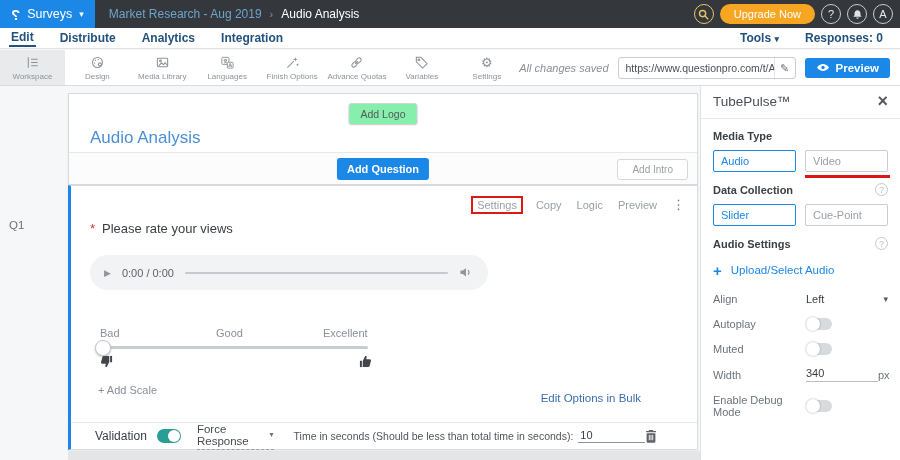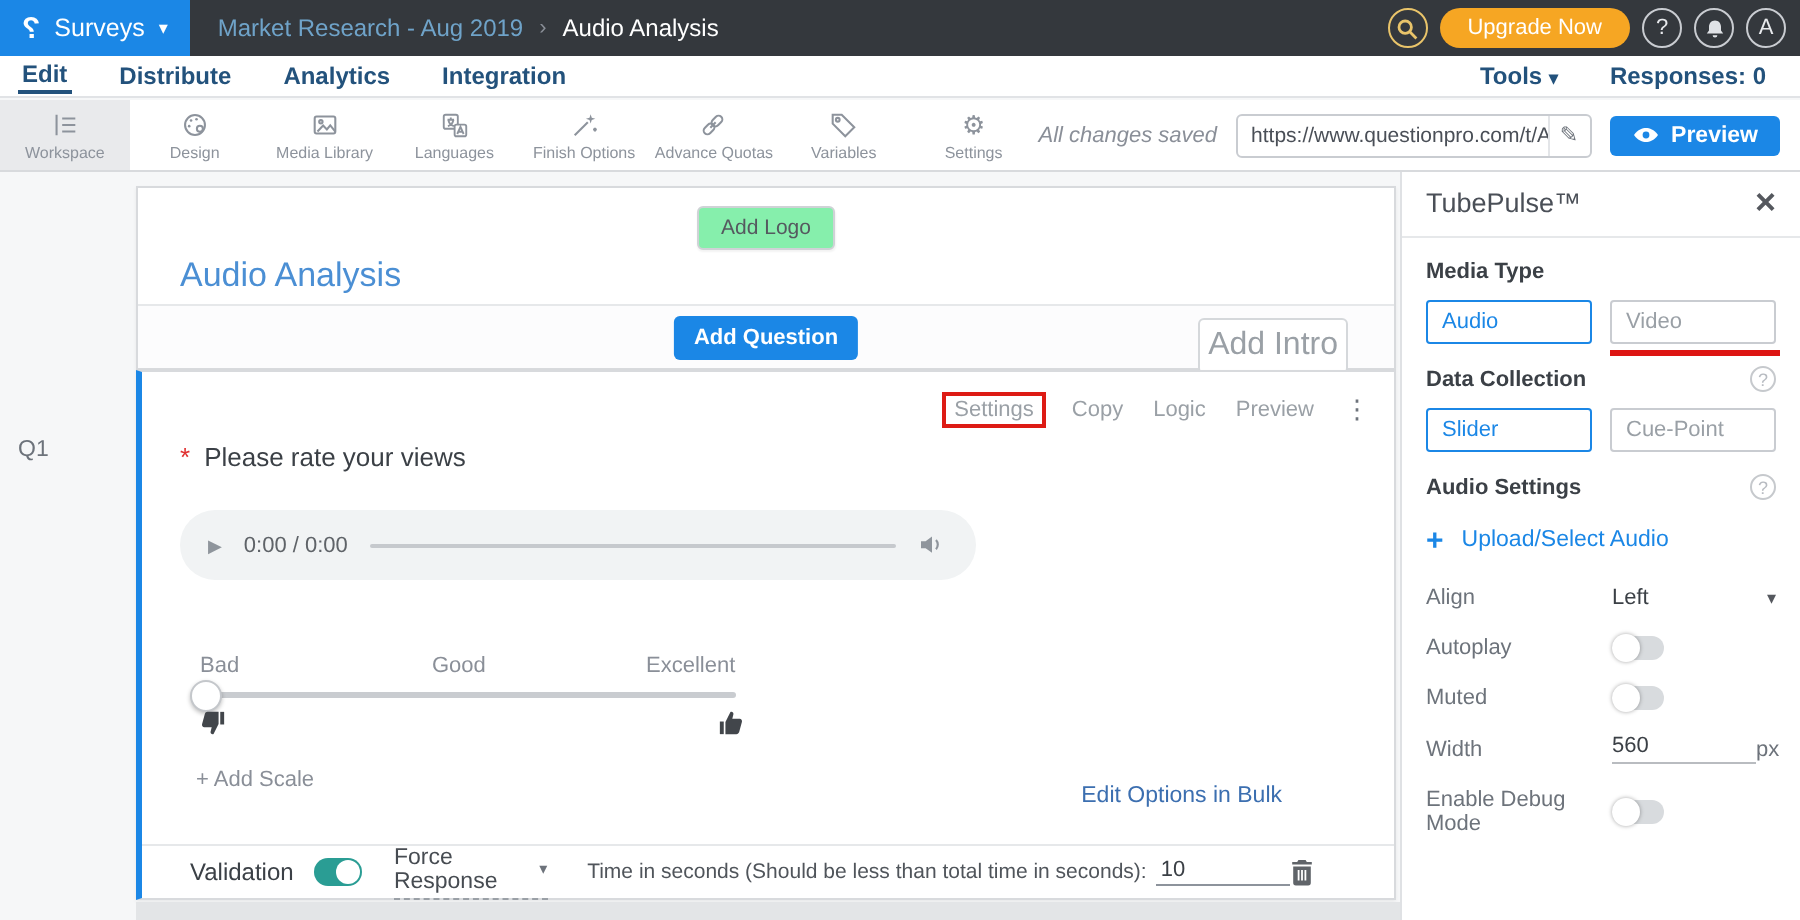--- a/index.html
+++ b/index.html
@@ -42,21 +42,21 @@
   .preview-btn{background:#1b87e6;color:#fff;font-size:11.5px;font-weight:bold;border-radius:3px;padding:4px 11px;display:flex;align-items:center;gap:6px;}
 
   
   .qnum{position:absolute;left:9px;top:219px;font-size:11.5px;color:#6d737b;}
   .card{position:absolute;background:#fff;border:1px solid #d8dadd;box-shadow:0 1px 2px rgba(0,0,0,.06);box-sizing:border-box;}
   .card-header{left:68px;top:93px;width:630px;height:92px;}
   .add-logo{position:absolute;top:9px;left:50%;transform:translateX(-50%);border:1px solid #cfd2d6;border-radius:3px;background:#86efac;padding:4px 11px;font-size:10.5px;color:#55595f;box-shadow:0 1px 1px rgba(0,0,0,.05);}
   .survey-title{position:absolute;left:21px;top:34px;font-size:17px;color:#4b8fd4;}
   .card1-footer{position:absolute;bottom:0;left:0;right:0;height:31px;border-top:1px solid #e6e8ea;background:#fcfcfd;}
   .add-question{position:absolute;left:50%;top:5px;transform:translateX(-50%);background:#1b87e6;color:#fff;font-size:11px;font-weight:bold;padding:5px 10px;border-radius:3px;}
-  .add-intro{position:absolute;right:23px;top:6px;border:1px solid #d5d8db;color:#9aa0a6;background:#fff;font-size:16px;padding:4px 4px;border-radius:3px;}
+  .add-intro{position:absolute;right:9px;top:6px;border:1px solid #d5d8db;color:#9aa0a6;background:#fff;font-size:10px;padding:4px 14px;border-radius:3px;}
 
   .card-question{left:68px;top:185px;width:630px;height:265px;border-left:3px solid #1b87e6;}
   .q-actions{position:absolute;top:11px;right:12px;display:flex;align-items:center;gap:15px;font-size:11px;color:#9aa0a6;}
   .settings-highlight{border:2px solid #dd1b15;padding:1px 4px;margin:-2px;}
   .kebab{color:#6d737b;font-size:13px;}
   .q-text{position:absolute;top:35px;left:19px;font-size:13px;color:#3b4046;}
   .req{color:#e03131;margin-right:7px;}
   .player{position:absolute;top:69px;left:19px;width:398px;height:35px;background:#f1f3f4;border-radius:18px;display:flex;align-items:center;padding:0 14px;gap:11px;box-sizing:border-box;}
   .play{color:#8f959c;font-size:9px;}
   .ptime{font-size:11px;color:#5f6368;white-space:nowrap;}
@@ -368,21 +368,21 @@
     </div>
     <div class="set-row">
       <span class="set-label">Muted</span>
       <span class="set-ctrl">
           <span class="toggle small"></span>
         </span>
     </div>
     <div class="set-row">
       <span class="set-label">Width</span>
       <span class="set-ctrl">
-        <span class="w-input">560</span>
+        <span class="w-input">340</span>
         <span class="w-suffix">px</span>
       </span>
     </div>
     <div class="set-row">
       <span class="set-label">Enable Debug Mode</span>
       <span class="set-ctrl">
           <span class="toggle small"></span>
         </span>
     </div>
   </div>

